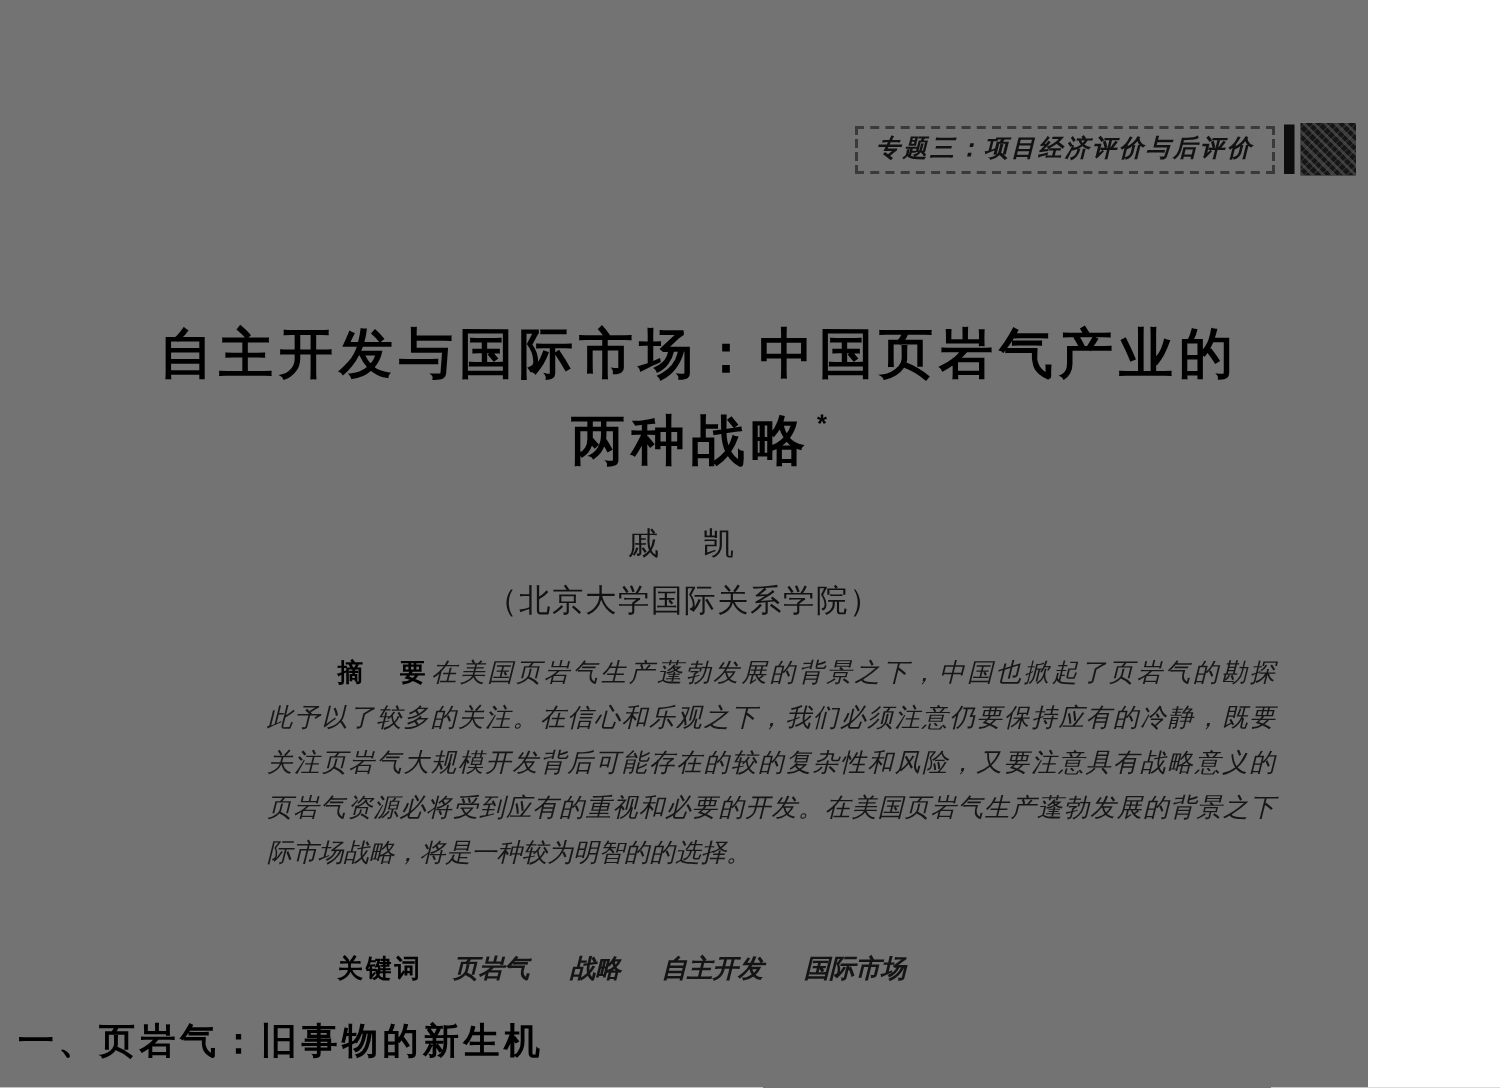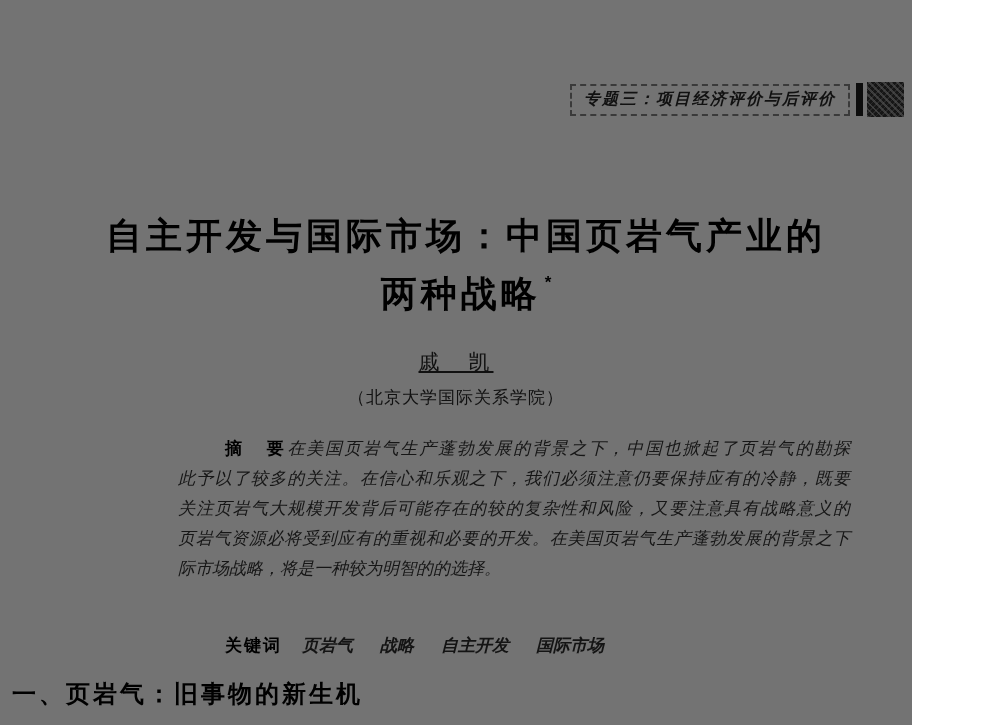--- a/index.html
+++ b/index.html
@@ -81,29 +81,28 @@
   
   .author {
     position: absolute;
     top: 348px;
     left: 0;
     width: 100%;
     text-align: center;
     font-size: 21px;
     letter-spacing: 4px;
     color: #111;
-    text-decoration: underline;
   }
   .affiliation {
     position: absolute;
     top: 386px;
     left: 0;
     width: 100%;
     text-align: center;
-    font-size: 17px;
+    font-size: 21px;
     letter-spacing: 1px;
     color: #111;
   }
 
   
   .abstract {
     position: absolute;
     top: 434px;
     left: 178px;
     width: 672px;

